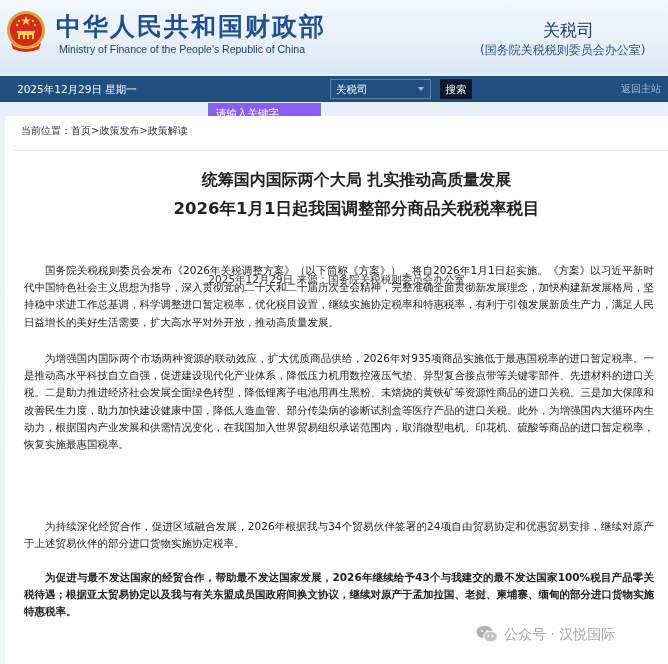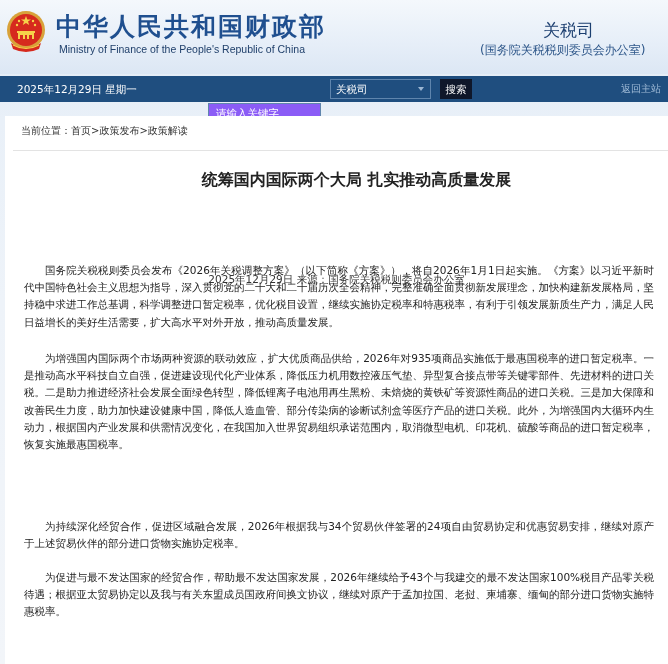--- a/index.html
+++ b/index.html
@@ -96,21 +96,21 @@
   .para {
     position: absolute; left: 19px; width: 630px;
     font-family: "DejaVu Sans", sans-serif;
     font-size: 10.5px; color: #222222; line-height: 17.2px;
     text-indent: 21px; text-align: justify;
   }
   .p1 { top: 146px; }
   .p2 { top: 234px; }
   .p3 { top: 357px; }
   .p4 { top: 402px; }
-  .p5 { top: 453px; }
+  .p5 { top: 453px; font-weight: bold; }
   .watermark {
     position: absolute; left: 471px; top: 508px;
     font-size: 14px; color: #a6a6a6; line-height: 20px;
     display: flex; align-items: center; gap: 6px;
   }
   .wm-icon { width: 22px; height: 18px; }
 </style>
 </head>
 <body>
 
@@ -148,20 +148,32 @@
   <div class="home-link">返回主站</div>
 </div>
 
 <div class="panel">
   <div class="breadcrumb">
     <span>当前位置：</span><span>首页</span><span>&gt;</span><span>政策发布</span><span>&gt;</span><span>政策解读</span>
   </div>
   <div class="divider"></div>
 
   <div class="title1">统筹国内国际两个大局 扎实推动高质量发展</div>
+  <div class="title2">2026年1月1日起我国调整部分商品关税税率税目</div>
   <div class="meta">2025年12月29日  来源：国务院关税税则委员会办公室</div>
 
   <p class="para p1">国务院关税税则委员会发布《2026年关税调整方案》（以下简称《方案》），将自2026年1月1日起实施。《方案》以习近平新时代中国特色社会主义思想为指导，深入贯彻党的二十大和二十届历次全会精神，完整准确全面贯彻新发展理念，加快构建新发展格局，坚持稳中求进工作总基调，科学调整进口暂定税率，优化税目设置，继续实施协定税率和特惠税率，有利于引领发展新质生产力，满足人民日益增长的美好生活需要，扩大高水平对外开放，推动高质量发展。</p>
   <p class="para p2">为增强国内国际两个市场两种资源的联动效应，扩大优质商品供给，2026年对935项商品实施低于最惠国税率的进口暂定税率。一是推动高水平科技自立自强，促进建设现代化产业体系，降低压力机用数控液压气垫、异型复合接点带等关键零部件、先进材料的进口关税。二是助力推进经济社会发展全面绿色转型，降低锂离子电池用再生黑粉、未焙烧的黄铁矿等资源性商品的进口关税。三是加大保障和改善民生力度，助力加快建设健康中国，降低人造血管、部分传染病的诊断试剂盒等医疗产品的进口关税。此外，为增强国内大循环内生动力，根据国内产业发展和供需情况变化，在我国加入世界贸易组织承诺范围内，取消微型电机、印花机、硫酸等商品的进口暂定税率，恢复实施最惠国税率。</p>
   <p class="para p4">为持续深化经贸合作，促进区域融合发展，2026年根据我与34个贸易伙伴签署的24项自由贸易协定和优惠贸易安排，继续对原产于上述贸易伙伴的部分进口货物实施协定税率。</p>
   <p class="para p5">为促进与最不发达国家的经贸合作，帮助最不发达国家发展，2026年继续给予43个与我建交的最不发达国家100%税目产品零关税待遇；根据亚太贸易协定以及我与有关东盟成员国政府间换文协议，继续对原产于孟加拉国、老挝、柬埔寨、缅甸的部分进口货物实施特惠税率。</p>
 
+  <div class="watermark">
+    <svg class="wm-icon" viewBox="0 0 22 18">
+      <ellipse cx="8.5" cy="7" rx="8" ry="6.3" fill="#b0b0b0"></ellipse>
+      <ellipse cx="14.5" cy="11.5" rx="6.8" ry="5.4" fill="#c4c4c4" stroke="#ffffff" stroke-width="1"></ellipse>
+      <circle cx="6" cy="6" r="1" fill="#ffffff"></circle>
+      <circle cx="11" cy="6" r="1" fill="#ffffff"></circle>
+      <circle cx="12.5" cy="11" r="0.9" fill="#ffffff"></circle>
+      <circle cx="16.5" cy="11" r="0.9" fill="#ffffff"></circle>
+    </svg>
+    <span>公众号 · 汉悦国际</span>
+  </div>
 </div>
 
 </body></html>

